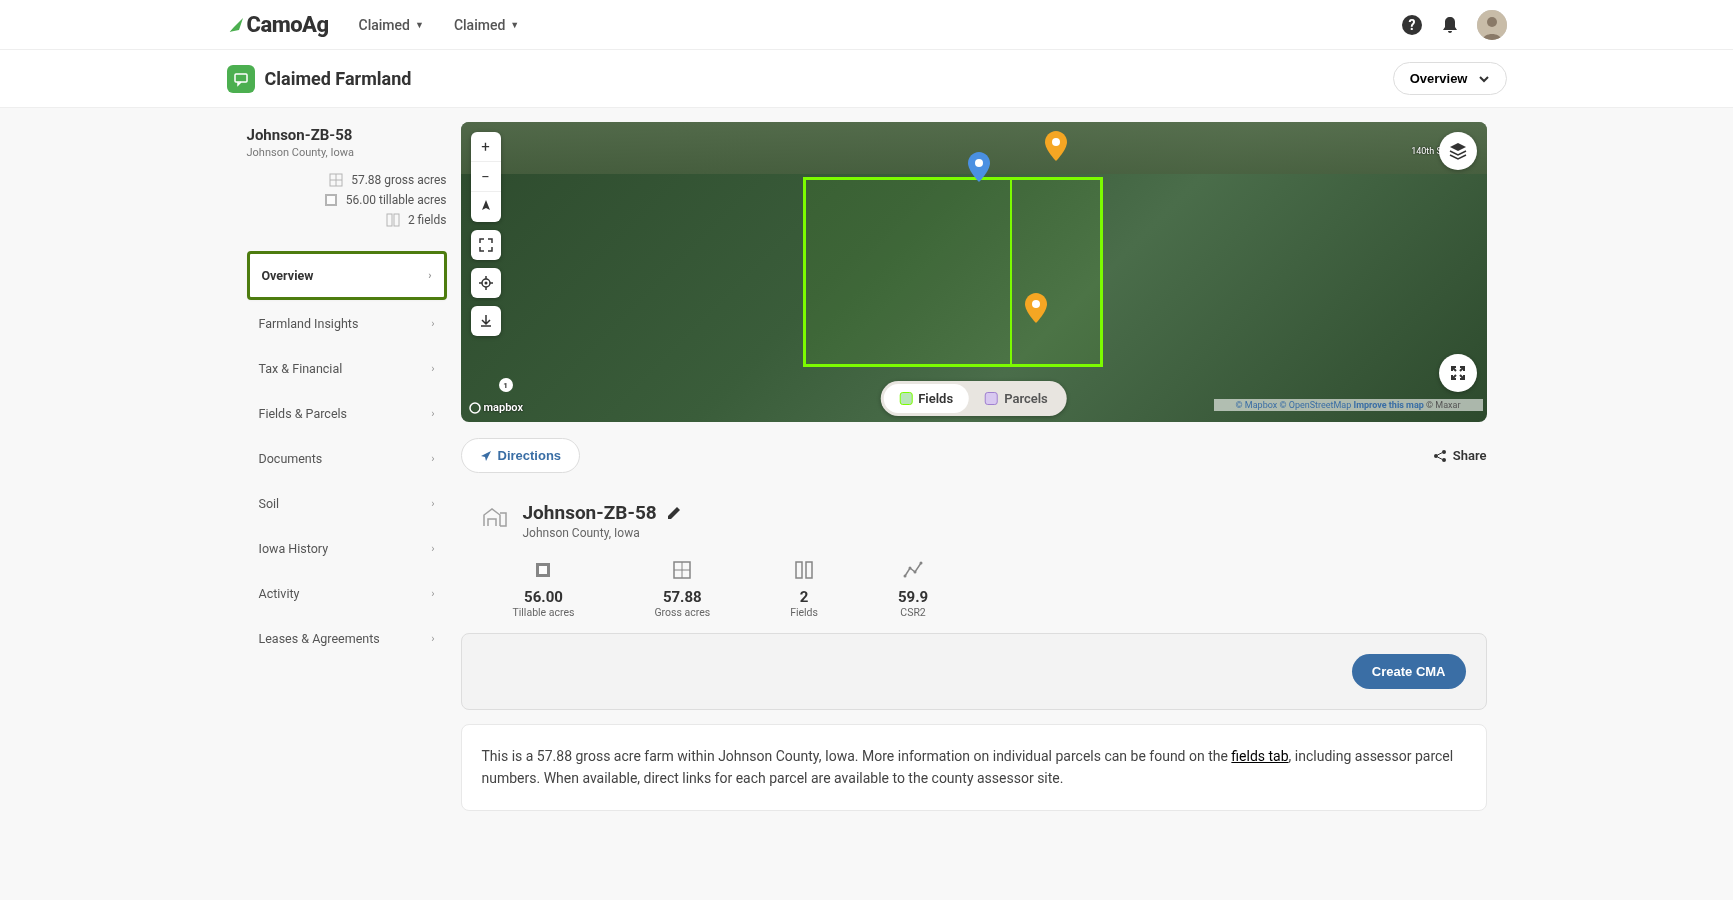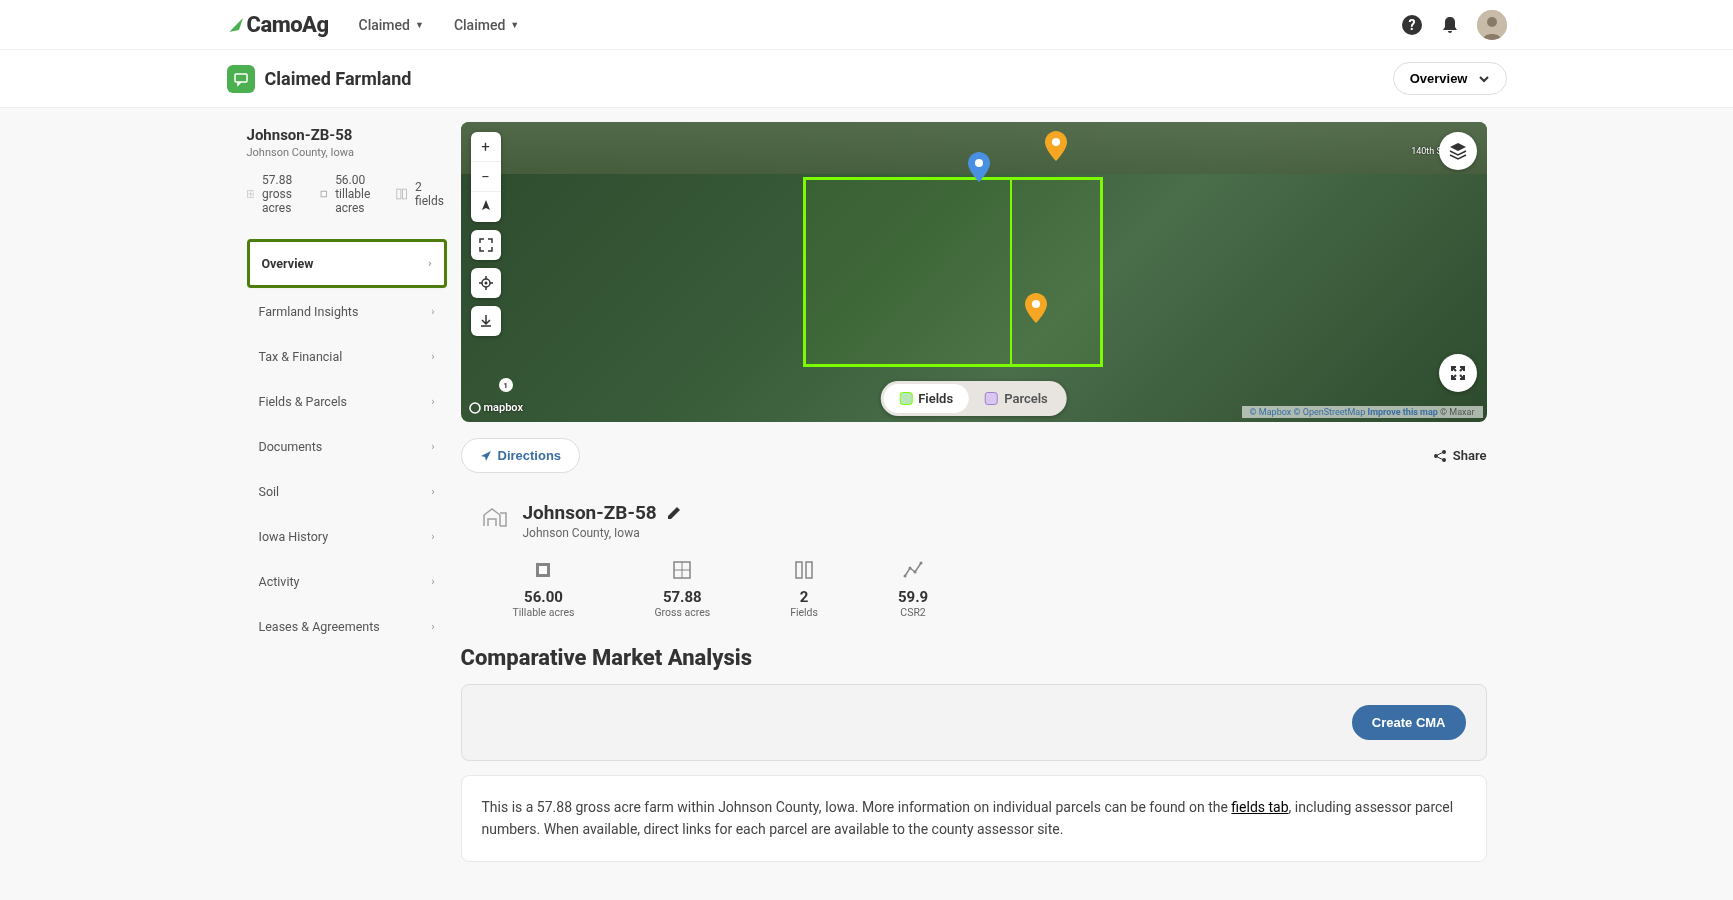--- a/index.html
+++ b/index.html
@@ -25,21 +25,21 @@
   .options-btn { margin-left: auto; border: 1px solid #ddd; border-radius: 20px; padding: 8px 16px; font-size: 13px; font-weight: 600; display: flex; align-items: center; gap: 10px; cursor: pointer; background: #fff; }
   
   
   .container { max-width: 1280px; margin: 0 auto; display: flex; gap: 14px; padding: 0 20px; }
   .sidebar { width: 200px; padding-top: 18px; }
   .main { flex: 1; padding-top: 14px; }
   
   
   .prop-name { font-size: 15px; font-weight: 700; }
   .prop-loc { font-size: 11px; color: #777; margin-top: 2px; }
-  .prop-stats { margin-top: 14px; font-size: 12px; color: #555; display: flex; flex-direction: row; gap: 6px; }
+  .prop-stats { margin-top: 14px; font-size: 12px; color: #555; display: flex; flex-direction: column; gap: 6px; align-items: flex-end; }
   .prop-stat { display: flex; align-items: center; gap: 8px; }
   .mini-icon { width: 14px; height: 14px; opacity: 0.6; }
   .side-tabs { margin-top: 24px; display: flex; flex-direction: column; gap: 2px; }
   .side-tab { display: flex; align-items: center; justify-content: space-between; padding: 14px 12px; font-size: 12.5px; color: #555; cursor: pointer; border-radius: 4px; }
   .side-tab.active { background: #fff; color: #333; font-weight: 700; border: 3px solid #4d7c0f; box-shadow: 0 1px 2px rgba(0,0,0,0.03); }
   .chev { font-size: 11px; color: #999; }
   
   
   .map { height: 300px; border-radius: 8px; background: linear-gradient(135deg, #2d4a2d 0%, #3a5d3a 40%, #4a6d4a 60%, #2d4a2d 100%); position: relative; overflow: hidden; }
   .map::before { content:''; position:absolute; top:0; left:0; right:0; height:52px; background: linear-gradient(180deg, #5a7050 0%, #4a6040 100%); opacity:0.8; }
@@ -56,21 +56,21 @@
   .map-ctrl-btn:last-child { border-bottom: none; }
   .layers-btn { position: absolute; right: 10px; top: 10px; width: 38px; height: 38px; background: #fff; border-radius: 50%; box-shadow: 0 1px 4px rgba(0,0,0,0.3); display: flex; align-items: center; justify-content: center; cursor: pointer; }
   .fullscreen-btn { position: absolute; right: 10px; bottom: 30px; width: 38px; height: 38px; background: #fff; border-radius: 50%; box-shadow: 0 1px 4px rgba(0,0,0,0.3); display: flex; align-items: center; justify-content: center; cursor: pointer; }
   .map-toggle { position: absolute; bottom: 6px; left: 50%; transform: translateX(-50%); display: flex; background: #e8e5e0; border-radius: 20px; padding: 3px; box-shadow: 0 1px 4px rgba(0,0,0,0.3); }
   .map-toggle-item { padding: 7px 16px; font-size: 13px; font-weight: 600; border-radius: 18px; cursor: pointer; display: flex; align-items: center; gap: 6px; color:#555; }
   .map-toggle-item.active { background: #fff; color: #333; }
   .toggle-swatch { width: 13px; height: 13px; border-radius: 3px; }
   .sw-green { background: #b8e6b8; border:1px solid #7CFC00; }
   .sw-purple { background: #d8c8f0; border:1px solid #a080d0; }
   .mapbox-logo { position: absolute; left: 8px; bottom: 8px; color: #fff; font-size: 11px; font-weight: 600; display: flex; align-items: center; gap: 3px; text-shadow:0 0 2px #000; }
-  .map-attr { position: absolute; right: 4px; bottom: 4px; font-size: 9px; color: #555; background: rgba(255,255,255,0.6); padding: 1px 8px; }
+  .map-attr { position: absolute; right: 4px; bottom: 11px; font-size: 9px; color: #555; background: rgba(255,255,255,0.6); padding: 1px 22px; }
   .map-attr a { color: #3a6ea5; text-decoration: none; }
   .badge1 { position:absolute; left:38px; bottom:30px; background:#fff; width:14px; height:14px; border-radius:50%; font-size:8px; font-weight:700; display:flex; align-items:center; justify-content:center; }
   .road-label { position:absolute; right:28px; top:24px; font-size:9px; color:#fff; text-shadow:0 0 2px #000; }
   
   
   .actions-row { display: flex; align-items: center; margin-top: 16px; }
   .dir-btn { border: 1px solid #ddd; border-radius: 20px; padding: 9px 18px; font-size: 13px; font-weight: 600; color: #3a6ea5; display: flex; align-items: center; gap: 6px; cursor: pointer; background: #fff; }
   .share-btn { margin-left: auto; font-size: 13px; font-weight: 600; display: flex; align-items: center; gap: 6px; cursor: pointer; }
   
   
@@ -390,21 +390,20 @@
             <circle cx="2" cy="16" r="1.5" fill="#555"></circle>
             <circle cx="7" cy="8" r="1.5" fill="#555"></circle>
             <circle cx="12" cy="12" r="1.5" fill="#555"></circle>
             <circle cx="18" cy="3" r="1.5" fill="#555"></circle>
           </svg>
         <div class="stat-val">59.9</div>
         <div class="stat-label">CSR2</div>
       </div>
     </div>
 
-    <div class="section-title">Comparative Market Analysis</div>
     <div class="cma-box">
       <button class="cma-btn">Create CMA</button>
     </div>
 
     <div class="fd-box">
       <span>This is a 57.88 gross acre farm within Johnson County, Iowa. More information on individual parcels can be found on the </span><span class="fd-link">fields tab</span><span>, including assessor parcel numbers. When available, direct links for each parcel are available to the county assessor site.</span>
     </div>
   </div>
 </div>
 

